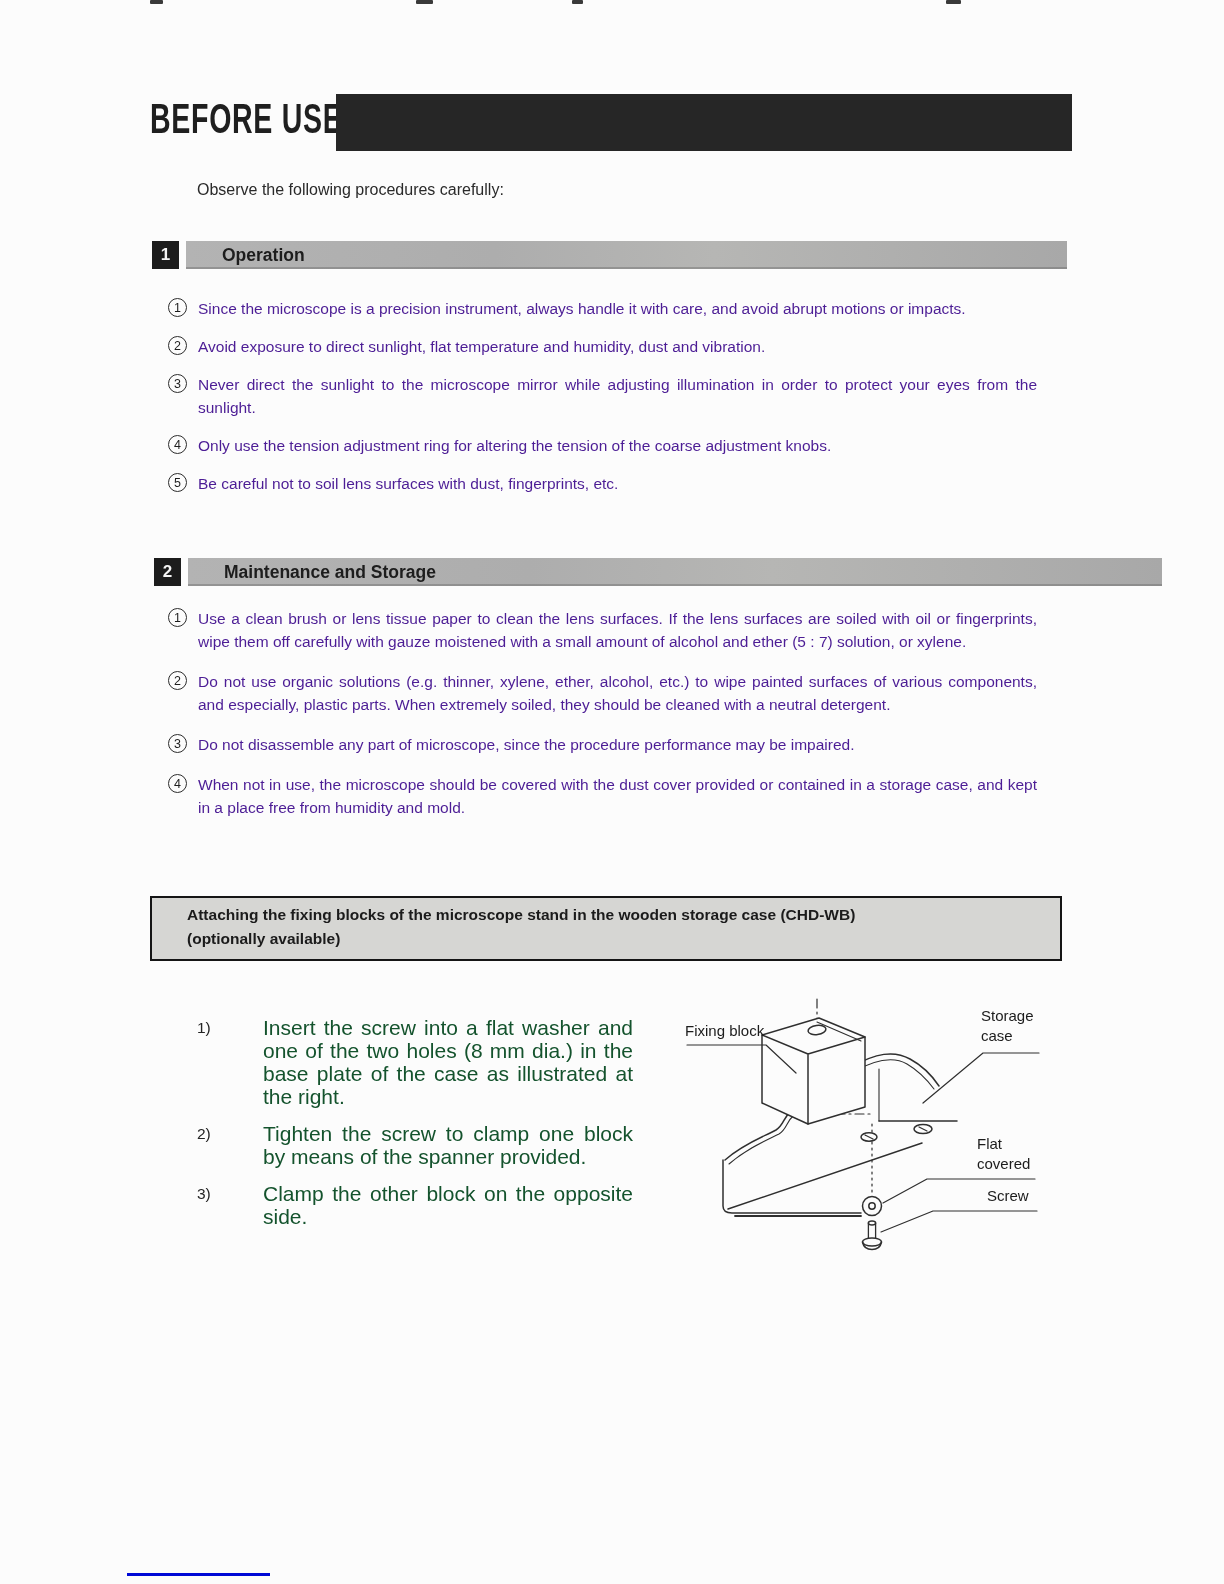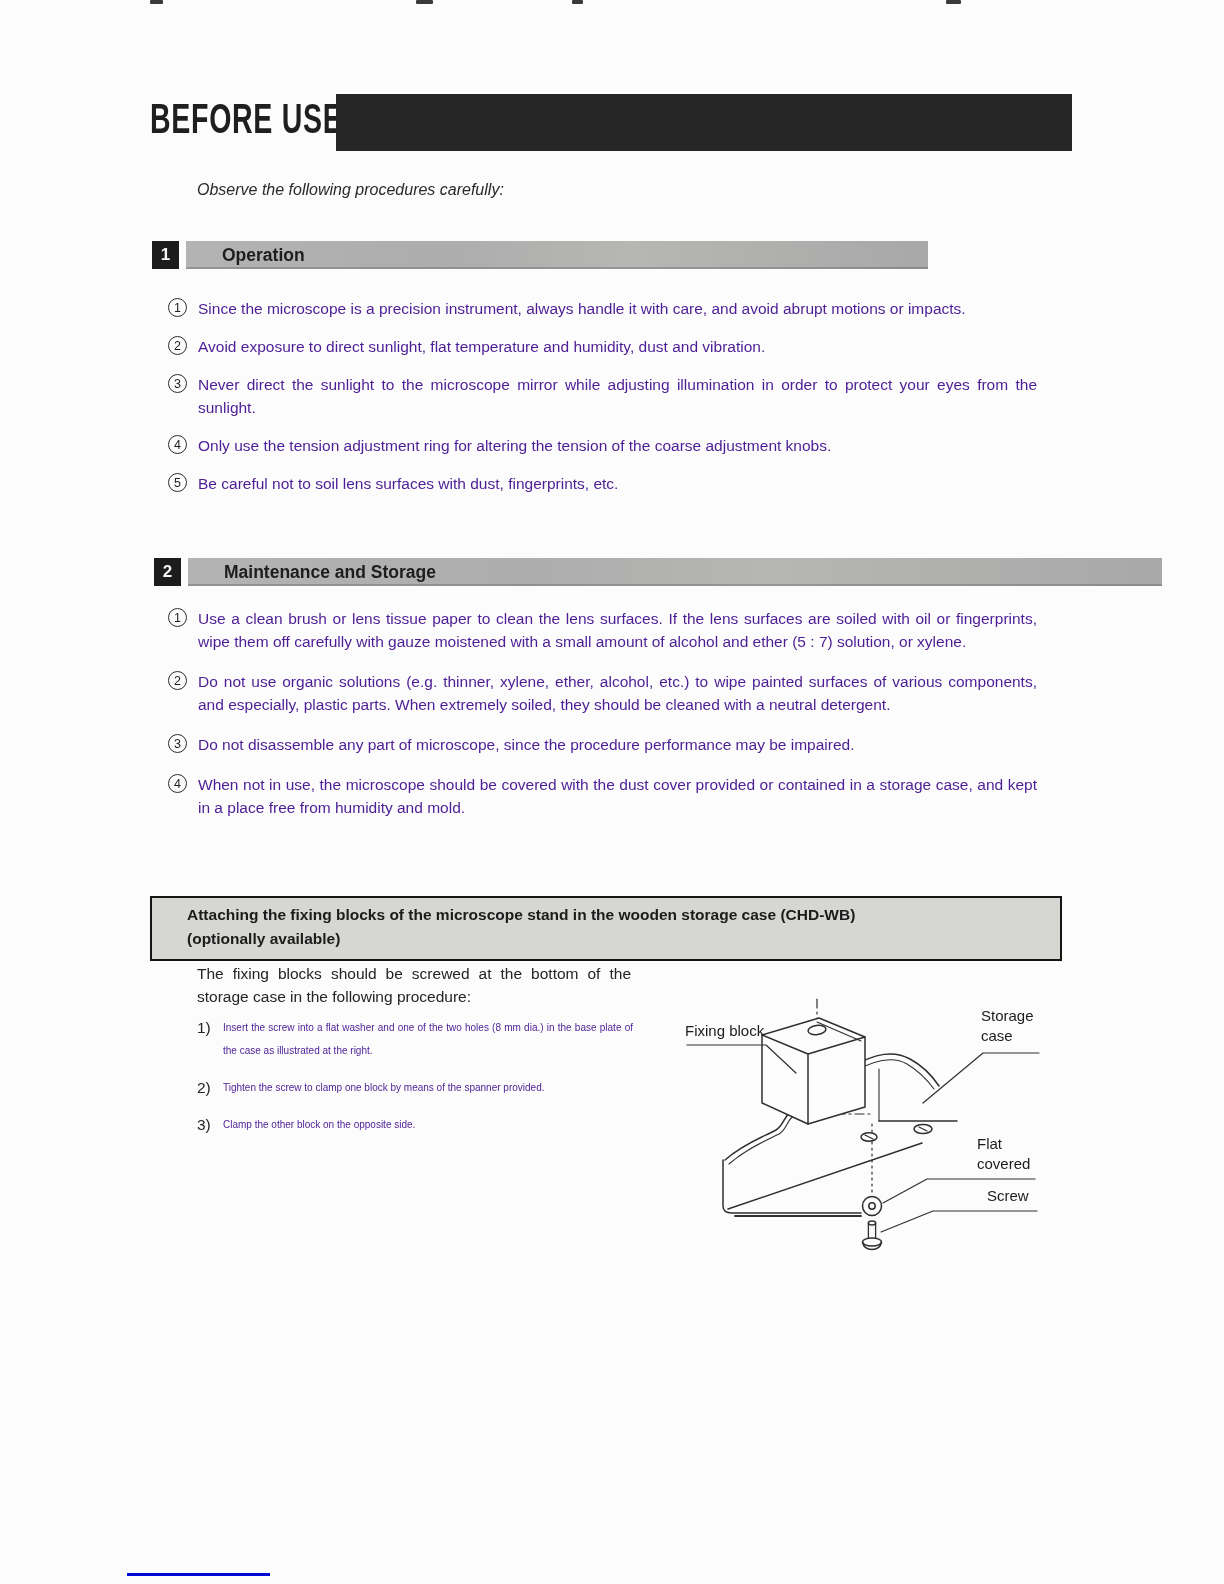--- a/index.html
+++ b/index.html
@@ -9,21 +9,21 @@
   }
   
   .scanmark{position:absolute;top:0;height:4px;background:#3a3a3a;border-radius:1px;}
   
   .page-title{
     position:absolute;left:150px;top:99px;font-size:42px;font-weight:700;
     color:#1f1f1f;letter-spacing:1px;transform:scaleX(0.68);transform-origin:left top;
     white-space:nowrap;line-height:40px;
   }
   .title-bar{position:absolute;left:336px;top:94px;width:736px;height:57px;background:#262626;}
-  .intro{position:absolute;left:197px;top:181px;font-size:16px;color:#2a2a2a;font-style:italic;}
+  .intro{position:absolute;left:197px;top:181px;font-size:16px;color:#2a2a2a;}
   
   .sec-num{
     position:absolute;width:27px;height:28px;background:#1c1c1c;color:#f5f5f5;
     font-size:17px;font-weight:700;text-align:center;line-height:28px;
   }
   .sec-bar{
     position:absolute;height:28px;
     background:linear-gradient(90deg,#b3b3b3 0%,#adadad 35%,#b6b6b4 60%,#a8a8a8 100%);
     box-shadow:inset 0 -2px 0 rgba(90,90,90,.35);
   }
@@ -44,21 +44,21 @@
     border:2.5px solid #151515;background:#d6d6d3;padding:5px 18px 8px 35px;
   }
   .attach-box .bt{font-size:15.5px;font-weight:700;color:#1b1b1b;line-height:24px;}
   .attach-intro{
     position:absolute;left:197px;top:962px;width:434px;
     font-size:15.5px;line-height:23px;text-align:justify;color:#242424;
   }
   .steps{position:absolute;left:197px;top:1016px;width:436px;}
   .step{display:flex;gap:7px;margin-bottom:14px;}
   .step-num{flex:0 0 19px;font-size:15.5px;line-height:23px;color:#242424;}
-  .step-text{flex:1;font-size:10px;line-height:23px;text-align:justify;color:#4c1d95;}
+  .step-text{flex:1;font-size:21px;line-height:23px;text-align:justify;color:#14532d;margin-left:40px;}
   
   .diagram{position:absolute;left:665px;top:993px;width:398px;height:268px;}
   .diagram svg{position:absolute;left:0;top:0;}
   .dlabel{position:absolute;font-size:15px;color:#1c1c1c;line-height:20px;}
   .footer-line{position:absolute;left:127px;top:1573px;width:143px;height:2.5px;background:#0009d6;}
 </style>
 </head>
 <body>
 
 <div class="page">
@@ -67,21 +67,21 @@
   <div class="scanmark" style="left:416px;width:17px;"></div>
   <div class="scanmark" style="left:572px;width:11px;"></div>
   <div class="scanmark" style="left:946px;width:15px;"></div>
 
   <div class="page-title">BEFORE USE</div>
   <div class="title-bar"></div>
 
   <div class="intro">Observe the following procedures carefully:</div>
 
   <div class="sec-num" style="left:152px;top:241px;">1</div>
-  <div class="sec-bar" style="left:186px;top:241px;width:742px;">
+  <div class="sec-bar" style="left:186px;top:241px;width:881px;">
     <div class="sec-label">Operation</div>
   </div>
 
   <div class="items items-op" style="left:168px;top:297px;">
     <div class="item">
       <span class="marker">1</span>
       <span class="item-text">Since the microscope is a precision instrument, always handle it with care, and avoid abrupt motions or impacts.</span>
     </div>
     <div class="item">
       <span class="marker">2</span>
@@ -123,21 +123,20 @@
       <span class="marker">4</span>
       <span class="item-text">When not in use, the microscope should be covered with the dust cover provided or contained in a storage case, and kept in a place free from humidity and mold.</span>
     </div>
   </div>
 
   <div class="attach-box">
     <div class="bt">Attaching the fixing blocks of the microscope stand in the wooden storage case (CHD-WB)</div>
     <div class="bt">(optionally available)</div>
   </div>
 
-  <div class="attach-intro">The fixing blocks should be screwed at the bottom of the storage case in the following procedure:</div>
 
   <div class="steps">
     <div class="step">
       <span class="step-num">1)</span>
       <span class="step-text">Insert the screw into a flat washer and one of the two holes (8 mm dia.) in the base plate of the case as illustrated at the right.</span>
     </div>
     <div class="step">
       <span class="step-num">2)</span>
       <span class="step-text">Tighten the screw to clamp one block by means of the spanner provided.</span>
     </div>

